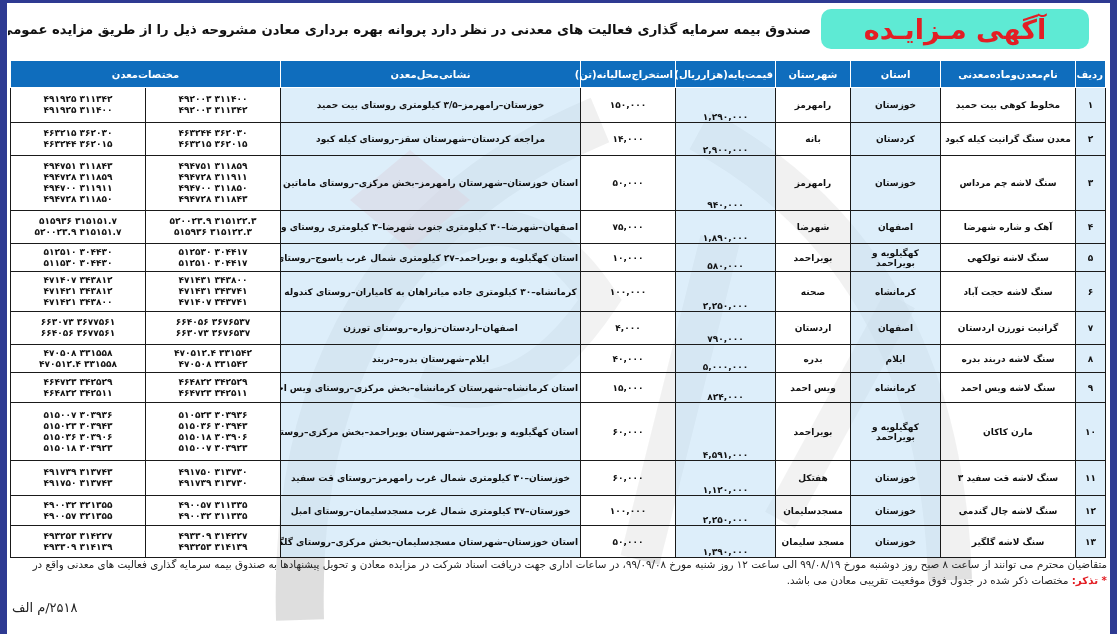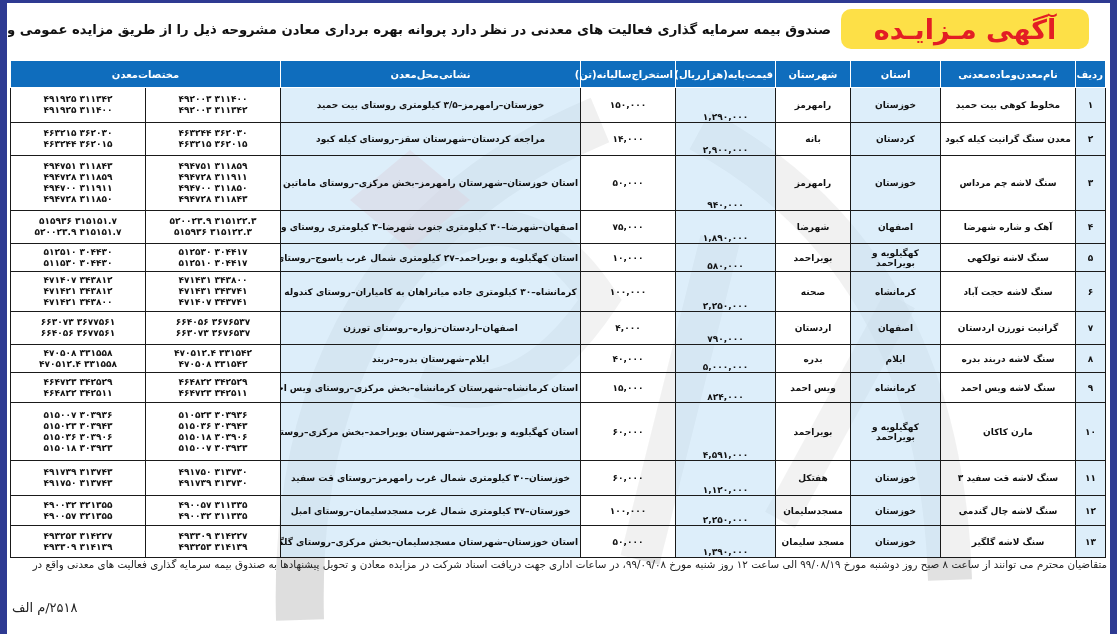--- a/index.html
+++ b/index.html
@@ -20,22 +20,22 @@
   .watermark {
     position: absolute; left: 0; top: 0; width: 1117px; height: 634px;
     pointer-events: none; z-index: 1;
   }
   .header {
     position: absolute; top: 6px; left: 8px; right: 8px; height: 46px;
     direction: rtl; display: flex; align-items: center;
     z-index: 3;
   }
   .title-badge {
-    background: #fde047; border-radius: 10px;
-    width: 248px; height: 40px; margin-right: 20px;
+    background: #5eead4; border-radius: 10px;
+    width: 268px; height: 40px; margin-right: 20px;
     display: flex; align-items: center; justify-content: center;
     color: #e31e24; font-weight: bold; font-size: 27px;
     font-family: "DejaVu Sans", sans-serif;
   }
   .intro {
     flex: 1; font-size: 13.2px; font-weight: bold; color: #111;
     padding-right: 10px; white-space: nowrap; overflow: hidden;
     font-family: "DejaVu Sans", sans-serif; letter-spacing: -0.35px;
   }
   table.main {
@@ -290,14 +290,15 @@
         <td class="coords" style="white-space: pre-line;">۴۹۳۳۰۹ ۳۱۴۲۲۷
 ۴۹۳۲۵۳ ۳۱۴۱۳۹</td>
         <td class="coords" style="white-space: pre-line;">۴۹۳۲۵۳ ۳۱۴۲۲۷
 ۴۹۳۳۰۹ ۳۱۴۱۳۹</td>
       </tr>
     </tbody>
 </table>
 
 <div class="footer">
   <p>متقاضیان محترم می توانند از ساعت ۸ صبح روز دوشنبه مورخ ۹۹/۰۸/۱۹ الی ساعت ۱۲ روز شنبه مورخ ۹۹/۰۹/۰۸، در ساعات اداری جهت دریافت اسناد شرکت در مزایده معادن و تحویل پیشنهادها به صندوق بیمه سرمایه گذاری فعالیت های معدنی واقع در</p>
+  <p><span class="note-label">* تذکر:</span><span> مختصات ذکر شده در جدول فوق موقعیت تقریبی معادن می باشد.</span></p>
 </div>
 <div class="ref">۲۵۱۸/م الف</div>
 
 </body></html>

